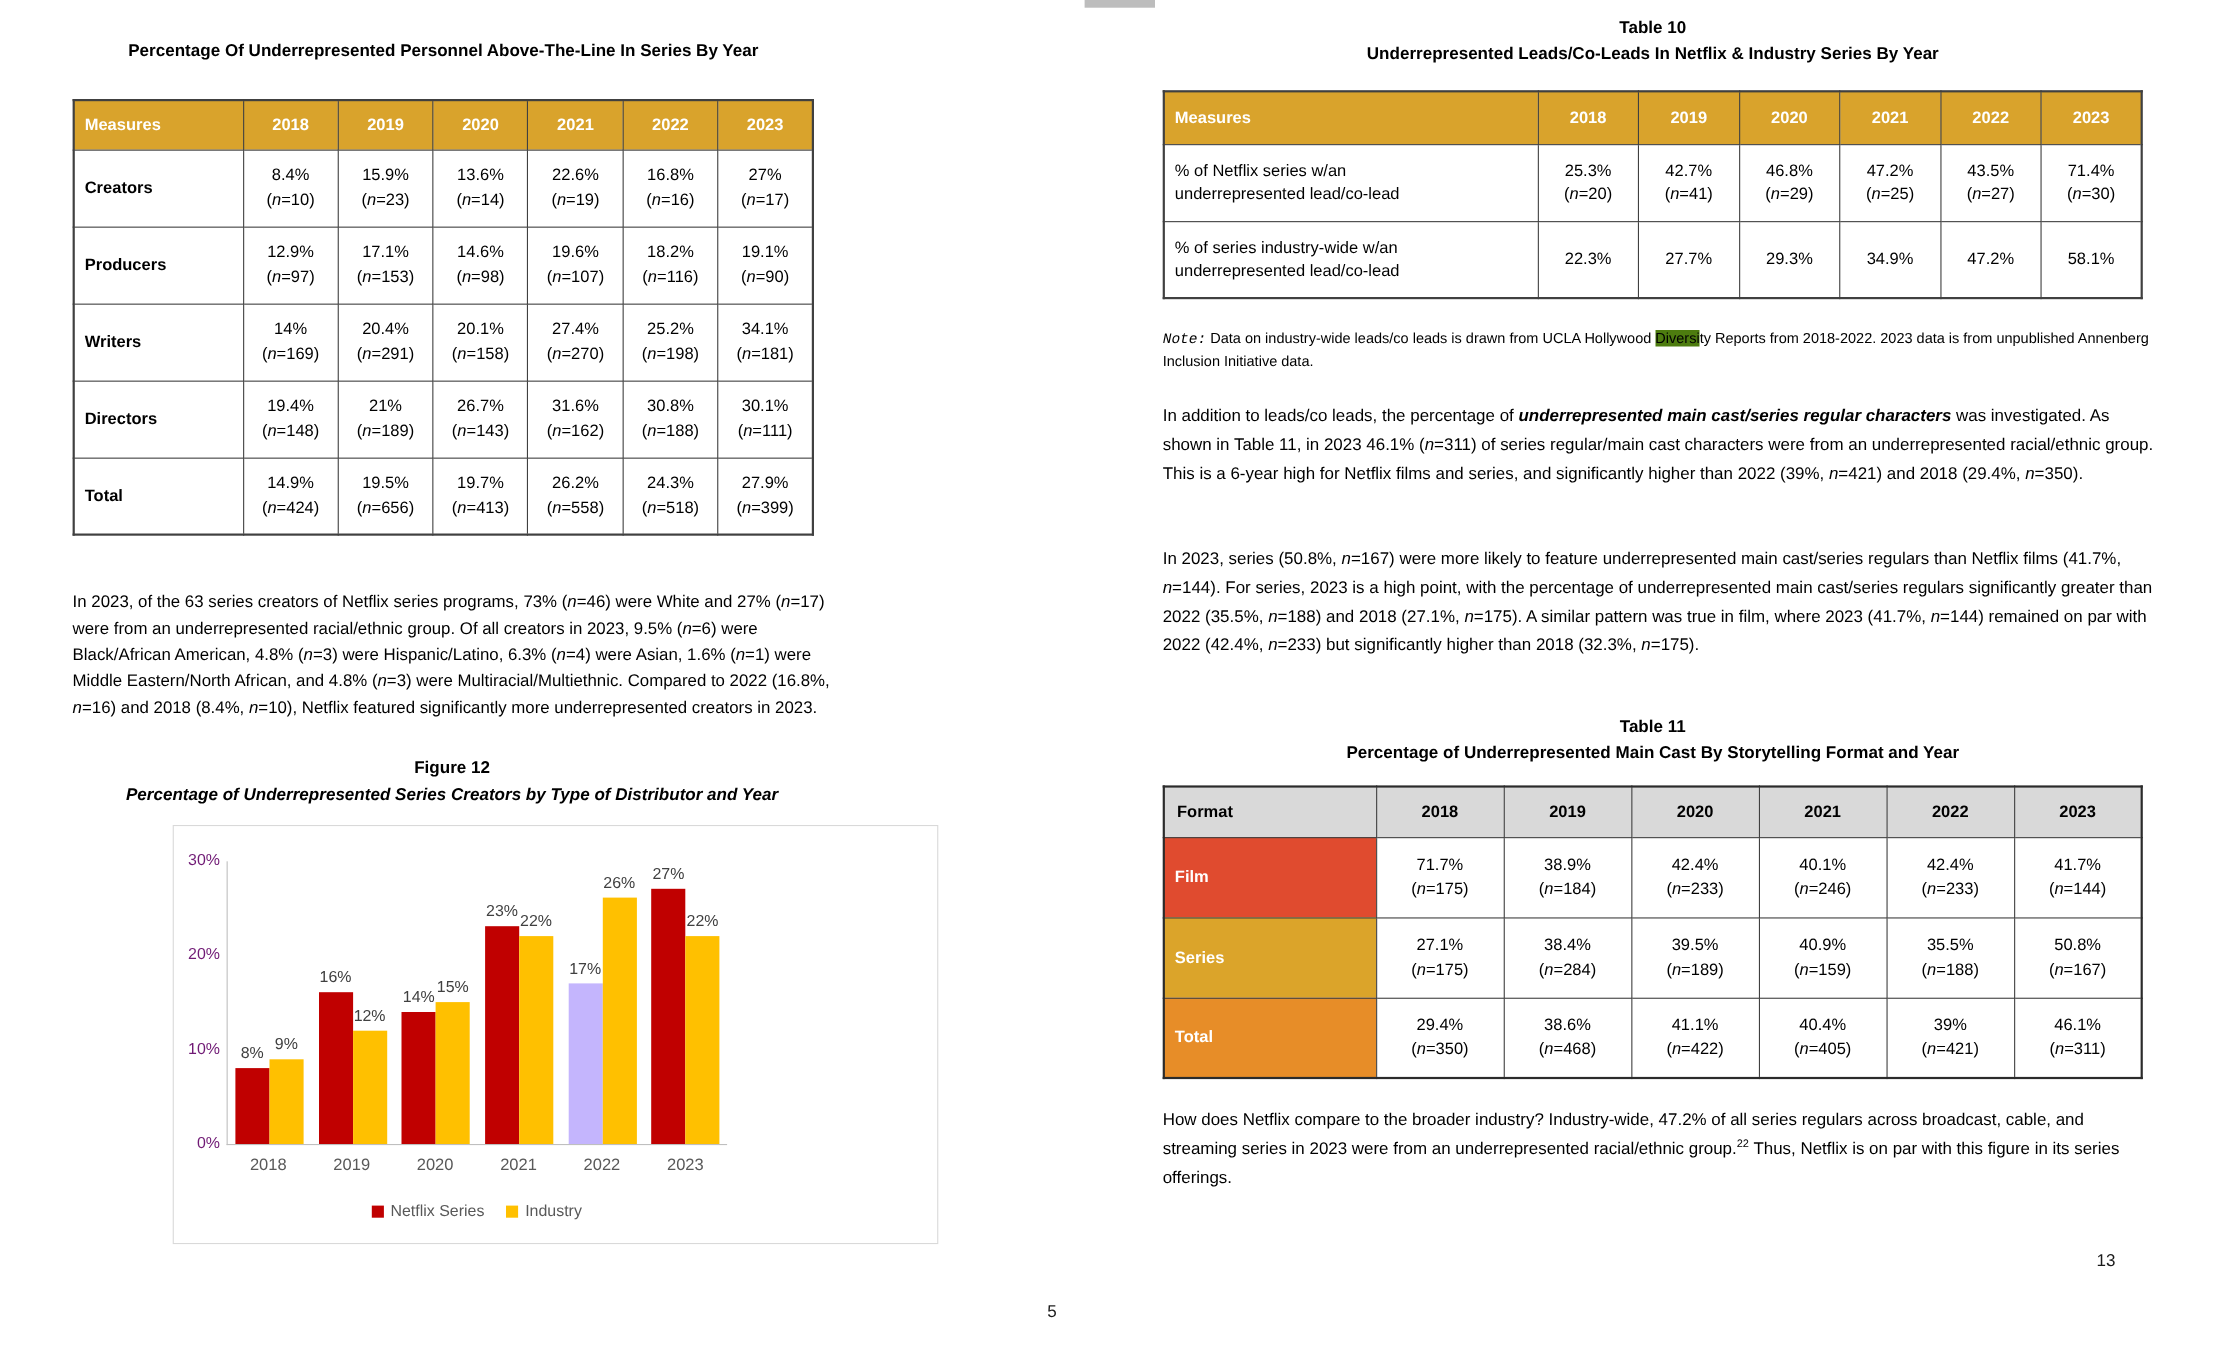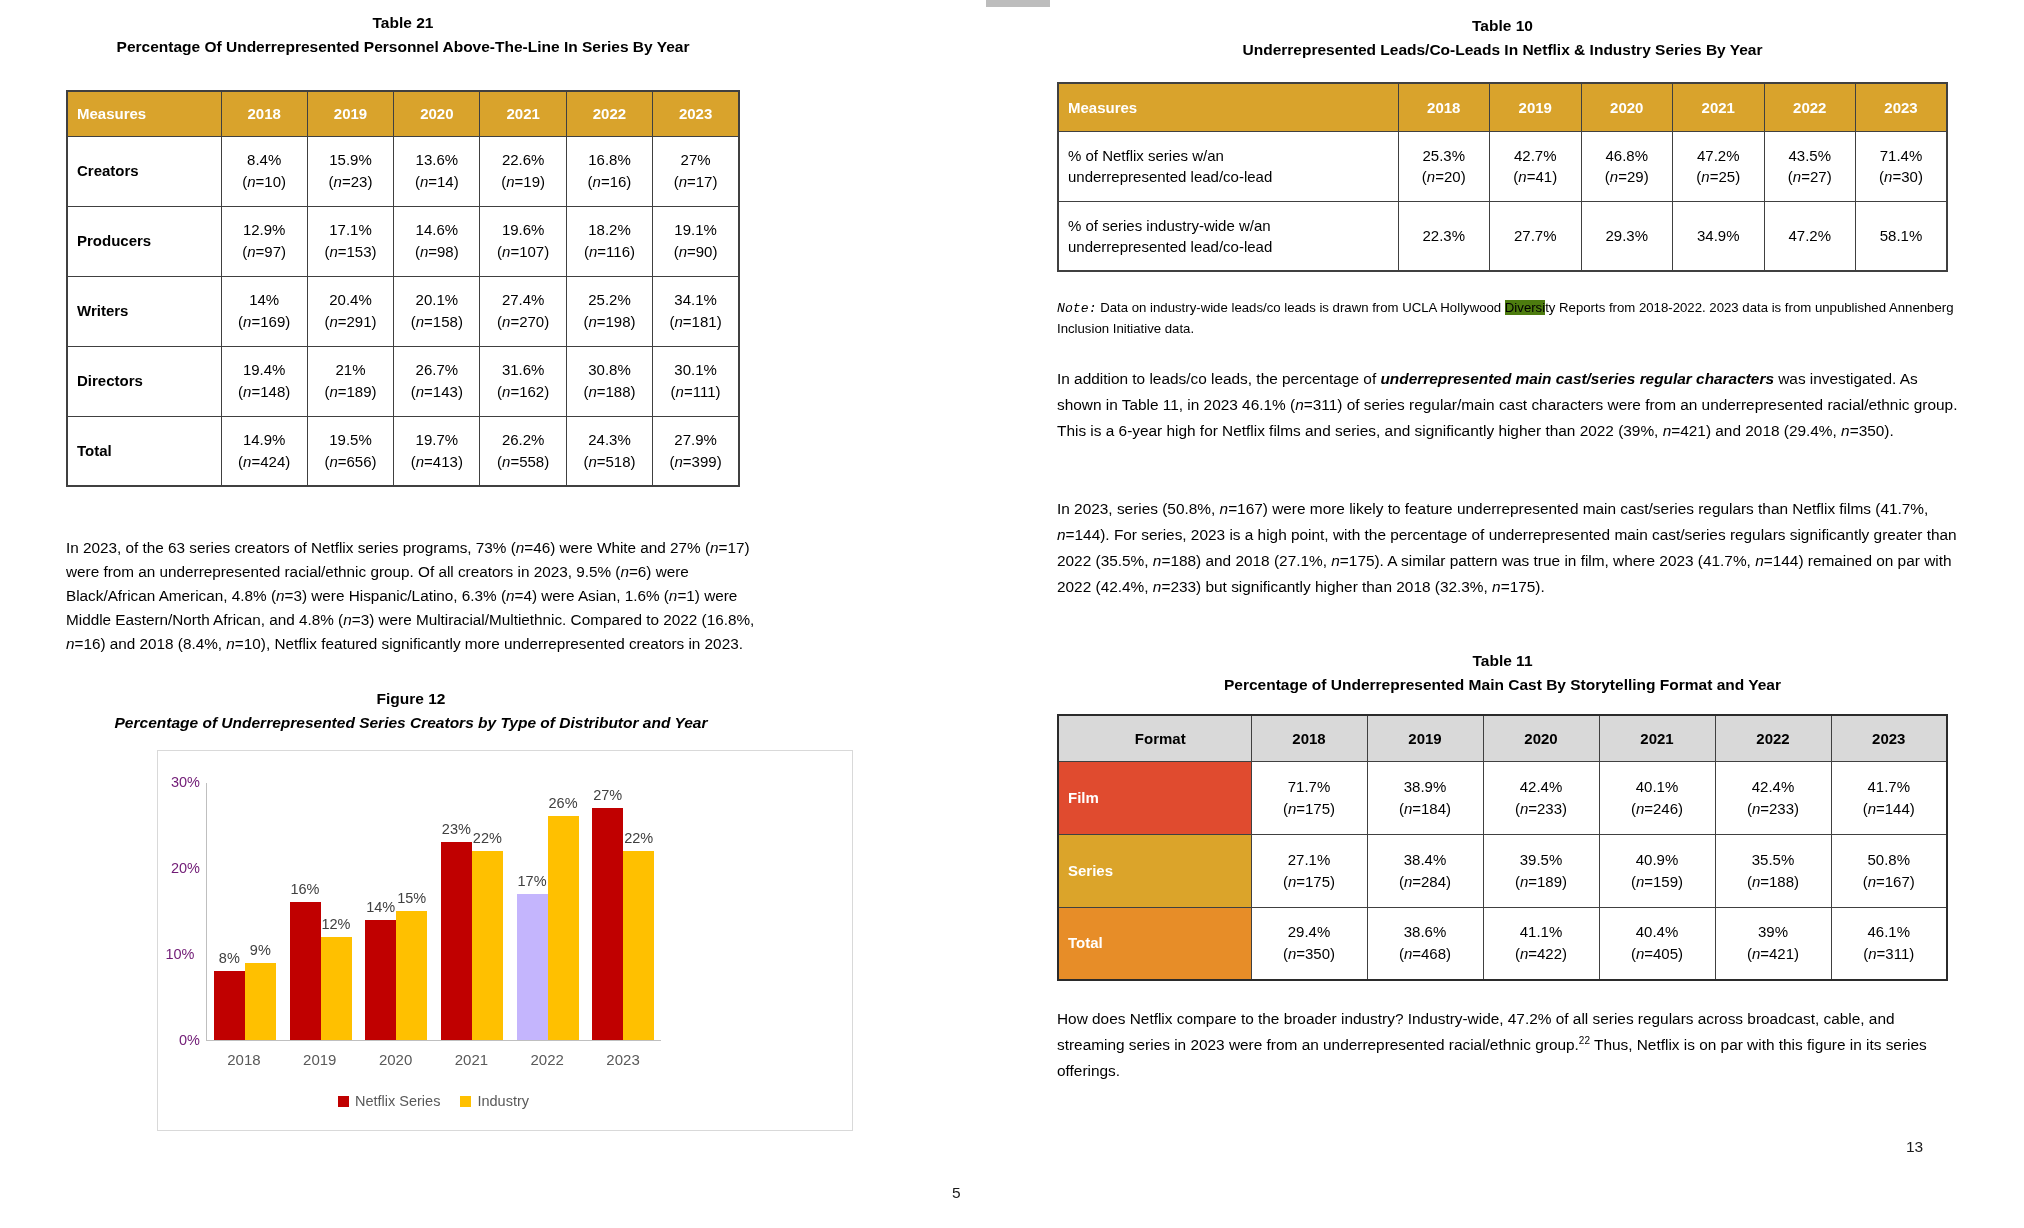--- a/index.html
+++ b/index.html
@@ -30,21 +30,21 @@
 
   
   #table10 { position:absolute; left:1057px; top:82px; width:891px; border:2px solid #404040; }
   #table10 th { height:48px; background:#D9A32C; color:#fff; font-weight:bold; }
   #table10 td { height:70px; text-align:center; line-height:21px; }
   #table10 td.lbl { text-align:left; padding-left:9px; font-weight:normal; }
 
   
   #table11 { position:absolute; left:1057px; top:714px; width:891px; border:2px solid #2b2b2b; }
   #table11 th { height:46px; background:#D9D9D9; color:#000; font-weight:bold; }
-  #table11 th.lbl { text-align:center; padding-left:11px; }
+  #table11 th.lbl { text-align:left; padding-left:11px; }
   #table11 td { height:73px; text-align:center; line-height:22px; }
   #table11 td.lbl { text-align:left; padding-left:9px; font-weight:bold; color:#fff; }
 
   
   #figure12 { position:absolute; left:157px; top:750px; width:696px; height:381px;
               border:1px solid #D9D9D9; background:#fff; }
   #plot { position:absolute; left:48px; top:32px; width:455px; height:258px;
           border-left:1px solid #BFBFBF; border-bottom:1px solid #BFBFBF;
           display:flex; align-items:flex-end; }
   .bar-group { flex:1 1 0; display:flex; justify-content:center; align-items:flex-end; height:100%; }
@@ -61,21 +61,20 @@
   .leg-item { display:flex; align-items:center; gap:6px; }
   .leg-swatch { width:11px; height:11px; display:inline-block; }
 </style>
 </head>
 <body>
 
 <div class="screen">
 
   <div class="page-gap"></div>
 
-  <div class="doc-title" style="left:66px; top:14px; width:674px;">Table 21</div>
   <div class="doc-title" style="left:30px; top:38px; width:746px;">Percentage Of Underrepresented Personnel Above-The-Line In Series By Year</div>
 
   <table id="table21">
     <colgroup>
         <col style="width:154px">
         <col>
         <col>
         <col>
         <col>
         <col>
@@ -232,21 +231,21 @@
   </table>
 
   <div class="para" style="left:66px; top:536px; width:690px;"><span>In 2023, of the 63 series creators of Netflix series programs, 73% (</span><span style="font-style: italic;">n</span><span>=46) were White and 27% (</span><span style="font-style: italic;">n</span><span>=17) were from an underrepresented racial/ethnic group. Of all creators in 2023, 9.5% (</span><span style="font-style: italic;">n</span><span>=6) were Black/African American, 4.8% (</span><span style="font-style: italic;">n</span><span>=3) were Hispanic/Latino, 6.3% (</span><span style="font-style: italic;">n</span><span>=4) were Asian, 1.6% (</span><span style="font-style: italic;">n</span><span>=1) were Middle Eastern/North African, and 4.8% (</span><span style="font-style: italic;">n</span><span>=3) were Multiracial/Multiethnic. Compared to 2022 (16.8%, </span><span style="font-style: italic;">n</span><span>=16) and 2018 (8.4%, </span><span style="font-style: italic;">n</span><span>=10), Netflix featured significantly more underrepresented creators in 2023.</span></div>
 
   <div class="doc-title" style="left:66px; top:690px; width:690px;">Figure 12</div>
   <div class="doc-title" style="left:30px; top:714px; width:762px;font-style:italic;">Percentage of Underrepresented Series Creators by Type of Distributor and Year</div>
 
   <div id="figure12">
     <div id="yticks">
         <div class="ytick" style="top: 281px;">0%</div>
-        <div class="ytick" style="top: 195px; text-align: center;">10%</div>
+        <div class="ytick" style="top: 195px;">10%</div>
         <div class="ytick" style="top: 109px;">20%</div>
         <div class="ytick" style="top: 23px;">30%</div>
       </div>
     <div id="plot">
         <div class="bar-group">
           <div class="bar" style="height: 68.8px; background: rgb(192, 0, 0);">
             <span class="bar-label">8%</span>
           </div>
           <div class="bar" style="height: 77.4px; background: rgb(255, 192, 0);">
             <span class="bar-label">9%</span>

